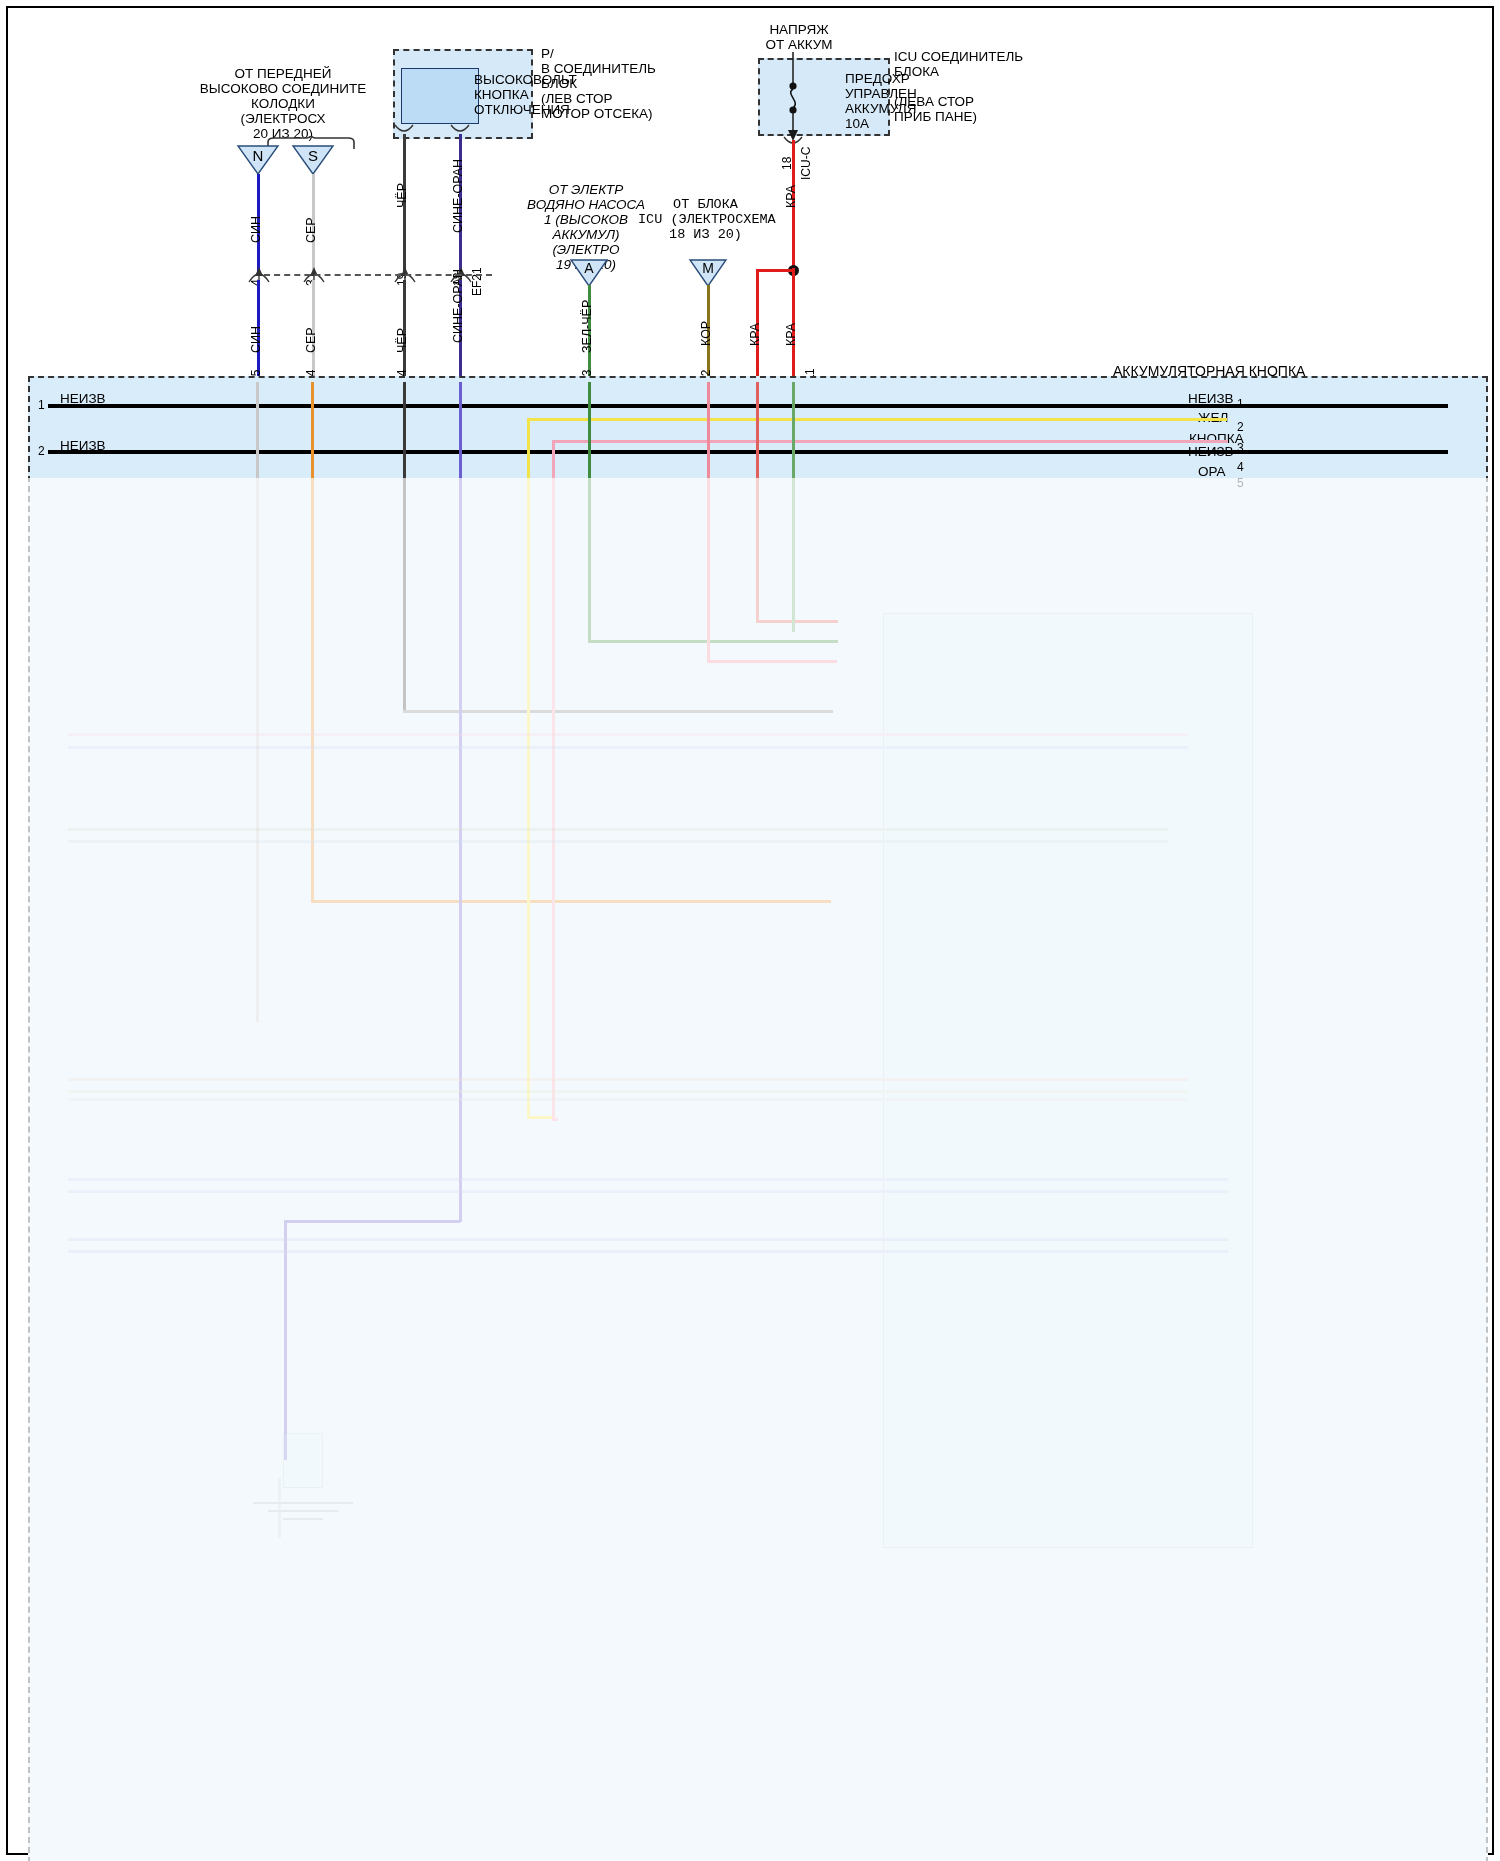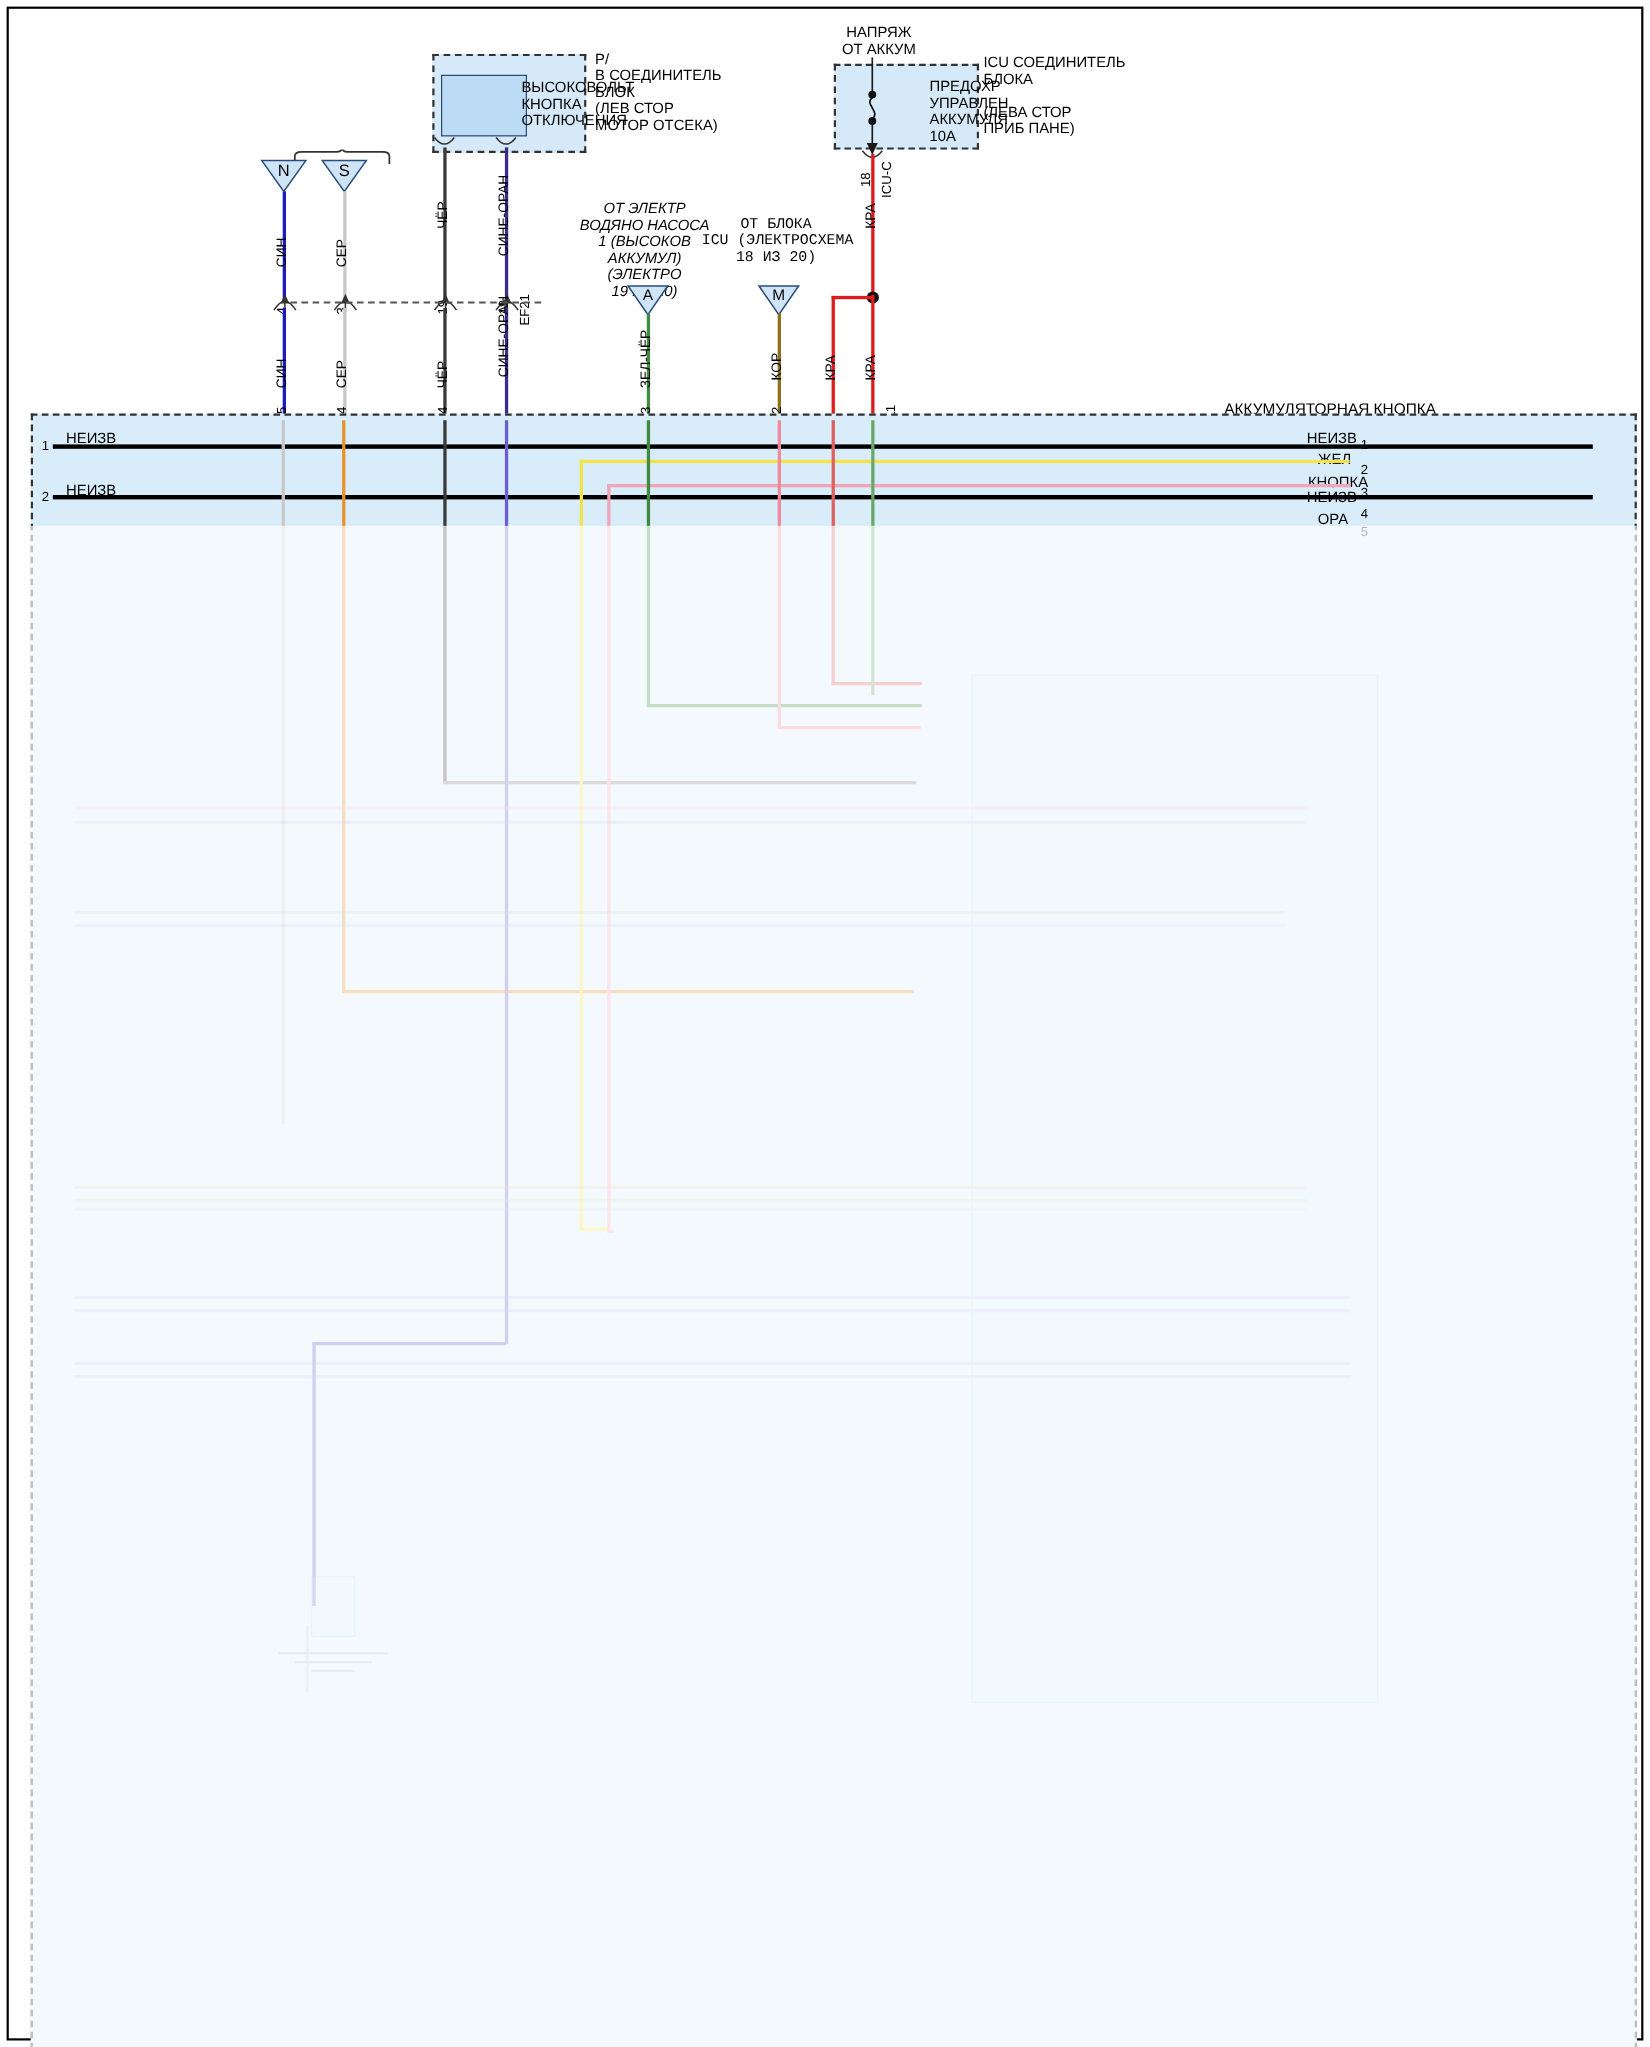--- a/index.html
+++ b/index.html
@@ -28,20 +28,25 @@
   .ghost{opacity:0.30;}
   .gbar{position:absolute;background:#9aa;}
   .watermark{position:absolute;font-size:7px;color:#aab;}
 </style>
 </head>
 <body>
 
 <div id="page">
  <div id="frame">
 
+  <div class="lblc" style="left:160px;top:58px;width:230px;">ОТ ПЕРЕДНЕЙ
+ВЫСОКОВО СОЕДИНИТЕ
+КОЛОДКИ
+(ЭЛЕКТРОСХ
+20 ИЗ 20)</div>
 
   <svg class="brace" style="left:258px;top:128px;" width="90" height="14">
     <path d="M2,13 L2,6 Q2,2 8,2 L40,2 Q45,2 45,-2 Q45,2 50,2 L82,2 Q88,2 88,6 L88,13" fill="none" stroke="#333" stroke-width="1.6"></path>
   </svg>
 
   <div class="trishape" style="left:228px;top:136px;">
     <svg width="44" height="32">
           <polygon points="2,2 42,2 22,30" fill="#cfe5f7" stroke="#2a4d7a" stroke-width="1.4"></polygon>
         </svg>
   </div>

